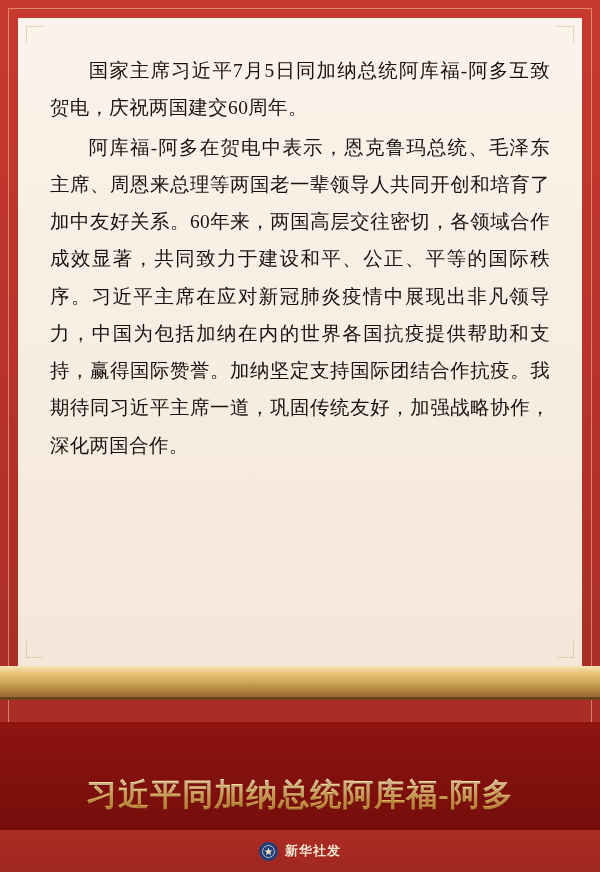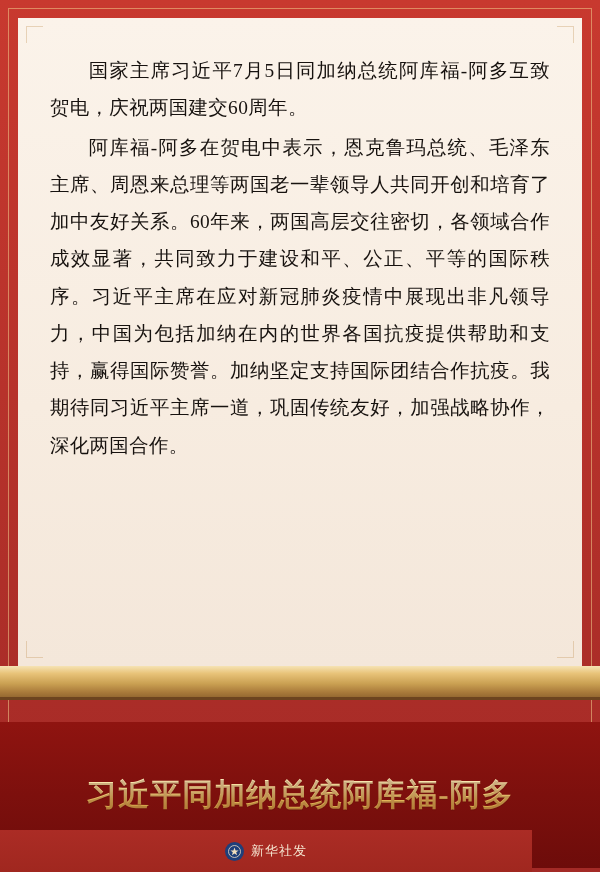--- a/index.html
+++ b/index.html
@@ -98,27 +98,28 @@
     color: #efcb7c;
     -webkit-text-fill-color: transparent;
     text-shadow: 0 1px 0 rgba(80, 20, 10, 0.25);
     white-space: nowrap;
   }
   
   .footer {
     position: absolute;
     left: 0;
     top: 830px;
-    width: 532px;
+    width: 600px;
     height: 42px;
     display: flex;
     align-items: center;
     justify-content: center;
     gap: 7px;
     background: linear-gradient(180deg, #ab2c25 0%, #a0271f 100%);
+    font-weight: bold;
   }
   .logo-mark {
     width: 19px;
     height: 19px;
     border-radius: 50%;
     background: #1f3f7a;
     display: inline-flex;
     align-items: center;
     justify-content: center;
     flex: none;

